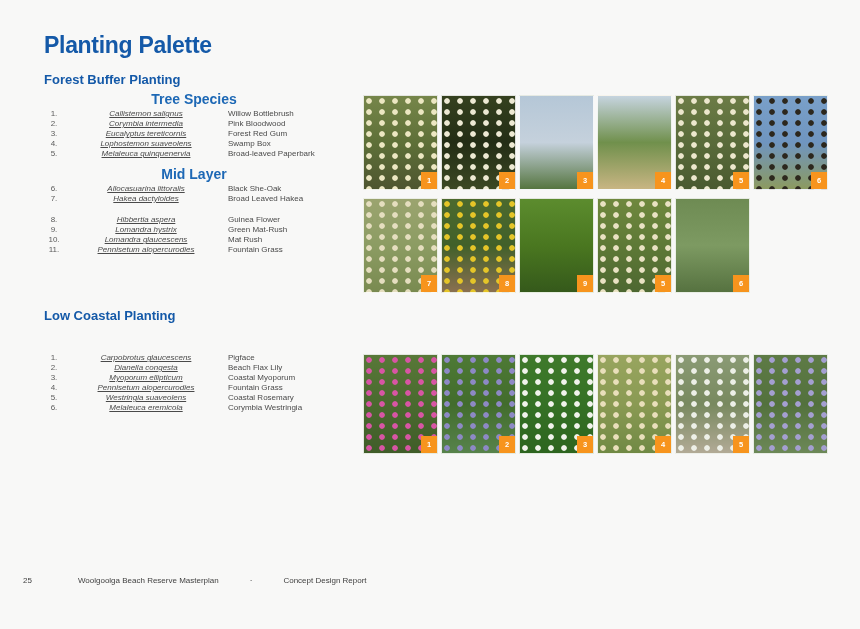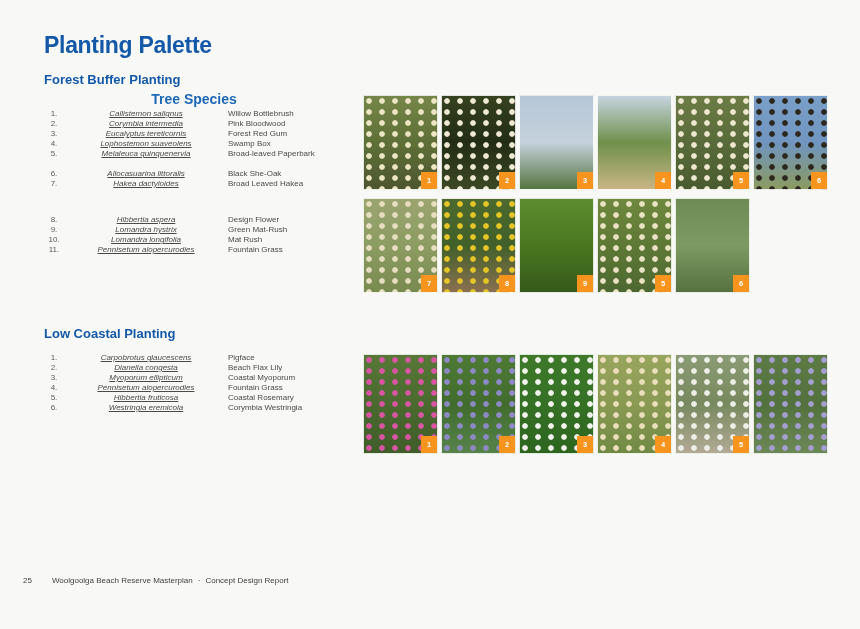--- a/index.html
+++ b/index.html
@@ -16,21 +16,21 @@
   .page-title {
     position:absolute; left:44px; top:32px;
     font-size:23px; font-weight:bold; letter-spacing:-0.3px;
     color:#1459a8;
   }
   .section-heading {
     position:absolute; left:44px;
     font-size:13px; font-weight:bold; color:#1459a8;
   }
   .forest-heading { top:72px; }
-  .coastal-heading { top:326px; }
+  .coastal-heading { top:308px; }
 
   .species-group { position:absolute; left:44px; width:300px; }
   .group-tree   { top:94px; }
   .group-mid    { top:169px; }
   .group-ground { top:215px; }
   .coastal-list { position:absolute; left:44px; top:353px; width:300px; }
 
   .group-heading {
     font-size:14px; font-weight:bold; color:#1d68b5;
     line-height:10px; margin-bottom:5px;
@@ -57,21 +57,21 @@
     position:absolute; right:0; bottom:0;
     min-width:16px; height:17px; padding:0 2px;
     background:#f7941d; color:#ffffff;
     font-size:7.5px; font-weight:bold;
     display:flex; align-items:center; justify-content:center;
   }
 
   .footer {
     position:absolute; left:23px; top:576px;
     display:flex; align-items:baseline;
-    font-size:8px; color:#3f3f3f;
+    font-size:8px; color:#3f3f3f;gap:26px;
   }
   .footer .page-num { margin-right:20px; }
   .footer .dot { margin:0 5px; }
 </style>
 </head>
 <body>
 
 <div class="page">
 
   <h1 class="page-title">Planting Palette</h1>
@@ -101,46 +101,47 @@
       <span class="common">Swamp Box</span>
     </div>
     <div class="row">
       <span class="num">5.</span>
       <span class="latin">Melaleuca quinquenervia</span>
       <span class="common">Broad-leaved Paperbark</span>
     </div>
   </div>
 
   <div class="species-group group-mid">
+    <div class="group-heading">Mid Layer</div>
     <div class="row">
       <span class="num">6.</span>
       <span class="latin">Allocasuarina littoralis</span>
       <span class="common">Black She-Oak</span>
     </div>
     <div class="row">
       <span class="num">7.</span>
       <span class="latin">Hakea dactyloides</span>
       <span class="common">Broad Leaved Hakea</span>
     </div>
   </div>
 
   <div class="species-group group-ground">
     <div class="row">
       <span class="num">8.</span>
       <span class="latin">Hibbertia aspera</span>
-      <span class="common">Design Flower</span>
+      <span class="common">Guinea Flower</span>
     </div>
     <div class="row">
       <span class="num">9.</span>
       <span class="latin">Lomandra hystrix</span>
       <span class="common">Green Mat-Rush</span>
     </div>
     <div class="row">
       <span class="num">10.</span>
-      <span class="latin">Lomandra longifolia</span>
+      <span class="latin">Lomandra glaucescens</span>
       <span class="common">Mat Rush</span>
     </div>
     <div class="row">
       <span class="num">11.</span>
       <span class="latin">Pennisetum alopercurodies</span>
       <span class="common">Fountain Grass</span>
     </div>
   </div>
 
   <div class="photo-grid forest-grid">
@@ -197,26 +198,26 @@
       <span class="latin">Myoporum ellipticum</span>
       <span class="common">Coastal Myoporum</span>
     </div>
     <div class="row">
       <span class="num">4.</span>
       <span class="latin">Pennisetum alopercurodies</span>
       <span class="common">Fountain Grass</span>
     </div>
     <div class="row">
       <span class="num">5.</span>
-      <span class="latin">Hibbertia fruticosa</span>
+      <span class="latin">Westringia suaveolens</span>
       <span class="common">Coastal Rosemary</span>
     </div>
     <div class="row">
       <span class="num">6.</span>
-      <span class="latin">Westringia eremicola</span>
+      <span class="latin">Melaleuca eremicola</span>
       <span class="common">Corymbia Westringia</span>
     </div>
   </div>
 
   <div class="photo-grid coastal-grid">
     <figure class="photo" style="background: radial-gradient(circle at 5px 5px, rgb(216, 85, 164) 2.4px, rgba(0, 0, 0, 0) 3.2px) 0% 0% / 13px 11px, linear-gradient(rgb(88, 120, 56), rgb(74, 106, 47), rgb(64, 93, 41)) 0% 0% / 100% 100%;">
       <figcaption class="badge">1</figcaption>
     </figure>
     <figure class="photo" style="background: radial-gradient(circle at 5px 5px, rgb(141, 137, 197) 2.4px, rgba(0, 0, 0, 0) 3.2px) 0% 0% / 13px 11px, linear-gradient(rgb(78, 122, 53), rgb(66, 108, 45), rgb(87, 131, 75)) 0% 0% / 100% 100%;">
       <figcaption class="badge">2</figcaption>

